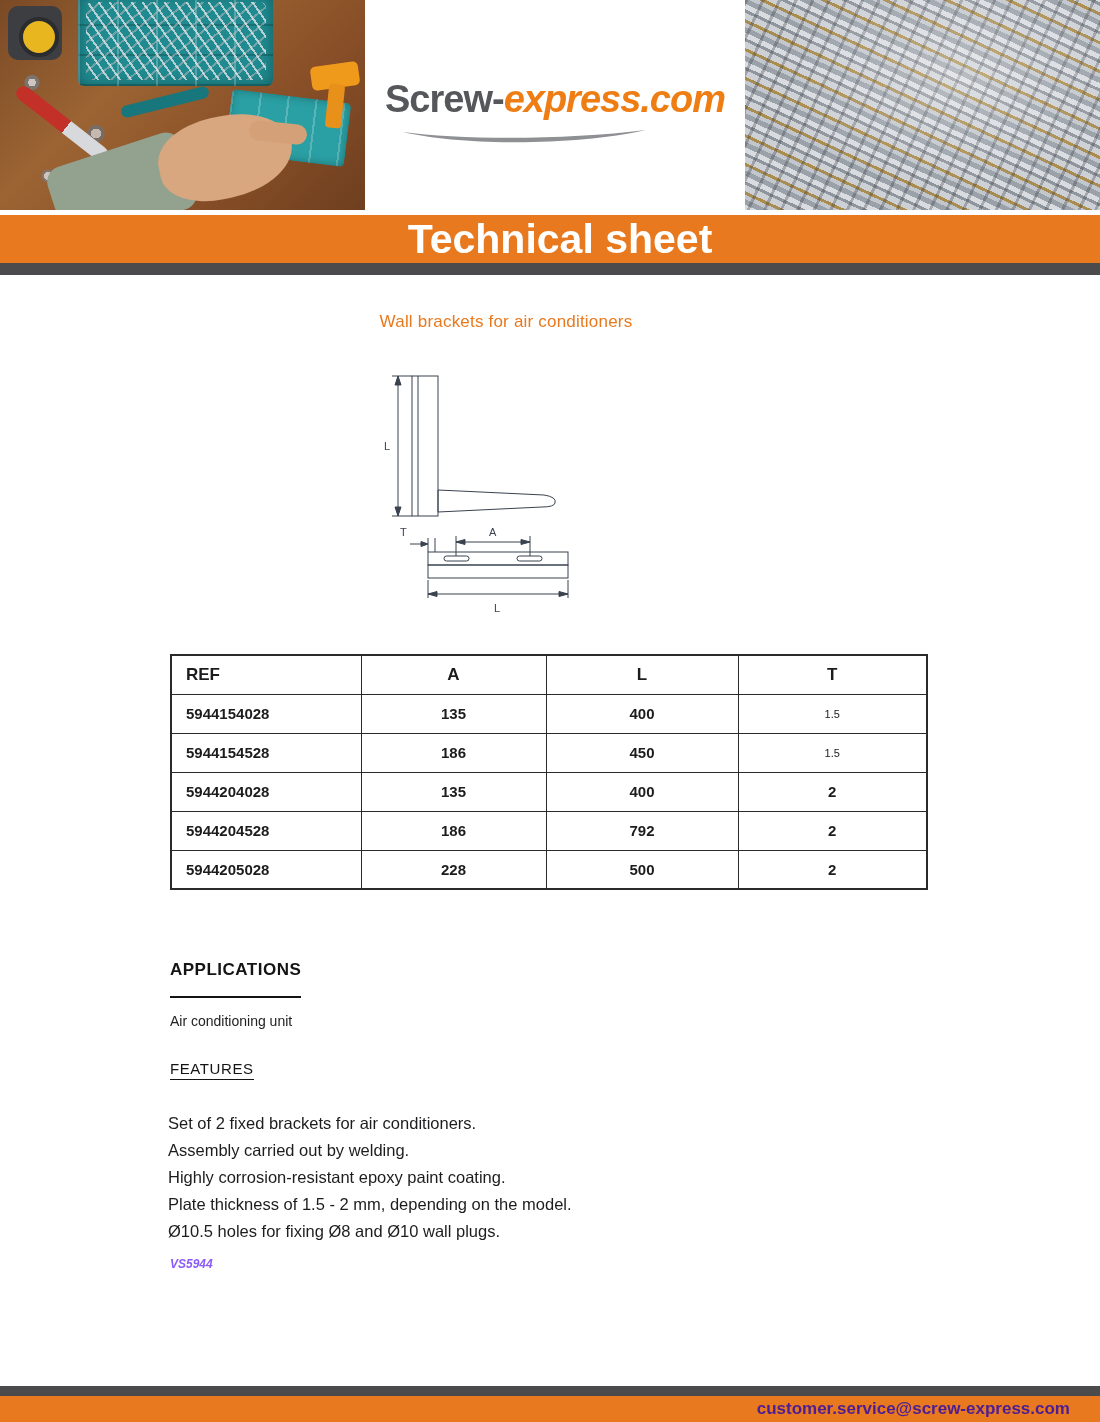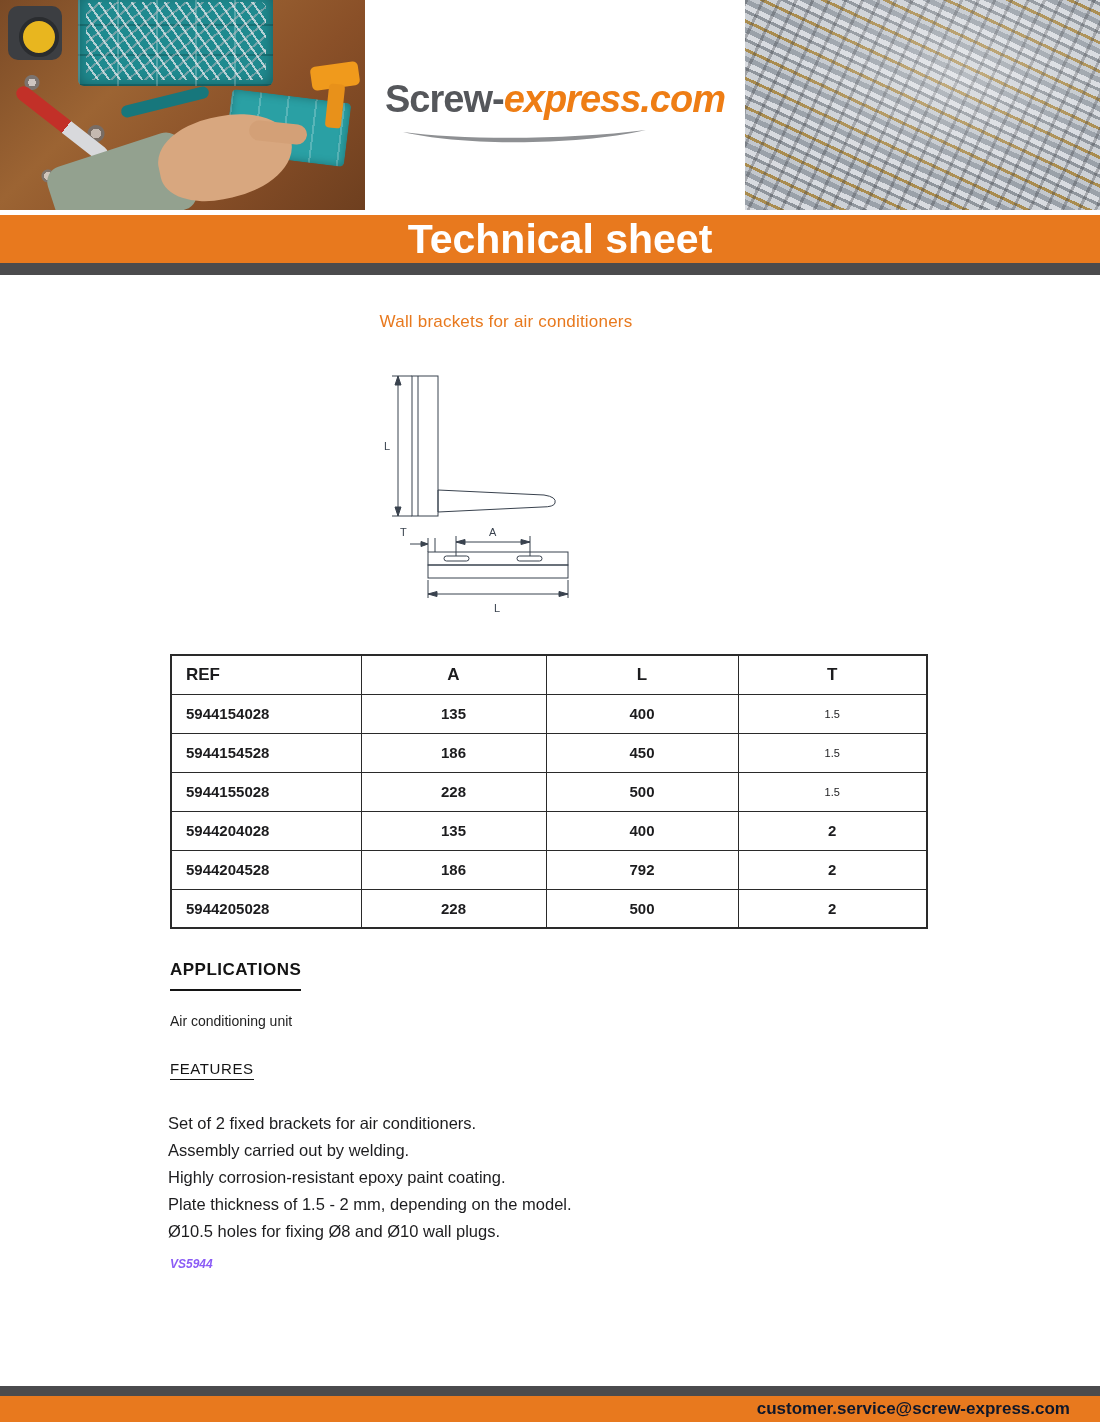--- a/index.html
+++ b/index.html
@@ -170,21 +170,21 @@
   .spec-table col.c-ref { width: 190px; }
   .spec-table col.c-a   { width: 185px; }
   .spec-table col.c-l   { width: 192px; }
   .spec-table col.c-t   { width: 189px; }
   .spec-table td.cell-small { font-size: 11px; font-weight: 400; }
 
   
   .applications-heading {
     position: absolute; left: 170px; top: 960px;
     font-size: 17px; font-weight: 700; color: #141414;
-    border-bottom: 2px solid #141414; padding-bottom: 9px; letter-spacing: .5px;
+    border-bottom: 2px solid #141414; padding-bottom: 16px; letter-spacing: .5px;
   }
   .applications-text {
     position: absolute; left: 170px; top: 1013px;
     font-size: 14px; color: #222222;
   }
   .features-heading {
     position: absolute; left: 170px; top: 1060px;
     font-size: 15px; font-weight: 400; color: #141414;
     border-bottom: 1px solid #141414; padding-bottom: 2px; letter-spacing: .6px;
   }
@@ -200,21 +200,21 @@
   
   .footer-gray {
     position: absolute; left: 0; top: 1386px; width: 1100px; height: 10px;
     background: #4b4b4d;
   }
   .footer-orange {
     position: absolute; left: 0; top: 1396px; width: 1100px; height: 26px;
     background: #e8791e; text-align: right; padding-right: 30px;
   }
   .footer-email {
-    font-size: 17px; line-height: 26px; font-weight: 700; color: #0f172a;
+    font-size: 17px; line-height: 26px; font-weight: 700; color: #4c1d95;
   }
 </style>
 </head>
 <body>
 
 <div class="page">
 
   <div class="photo-left">
     <div class="washers-texture"></div>
     <div class="tape-measure"></div>
@@ -313,26 +313,20 @@
           <td>400</td>
           <td class="cell-small">1.5</td>
         </tr>
         <tr>
           <td class="cell-ref">5944154528</td>
           <td>186</td>
           <td>450</td>
           <td class="cell-small">1.5</td>
         </tr>
         <tr>
-          <td class="cell-ref">5944155028</td>
-          <td>228</td>
-          <td>500</td>
-          <td class="cell-small">1.5</td>
-        </tr>
-        <tr>
           <td class="cell-ref">5944204028</td>
           <td>135</td>
           <td>400</td>
           <td>2</td>
         </tr>
         <tr>
           <td class="cell-ref">5944204528</td>
           <td>186</td>
           <td>792</td>
           <td>2</td>

